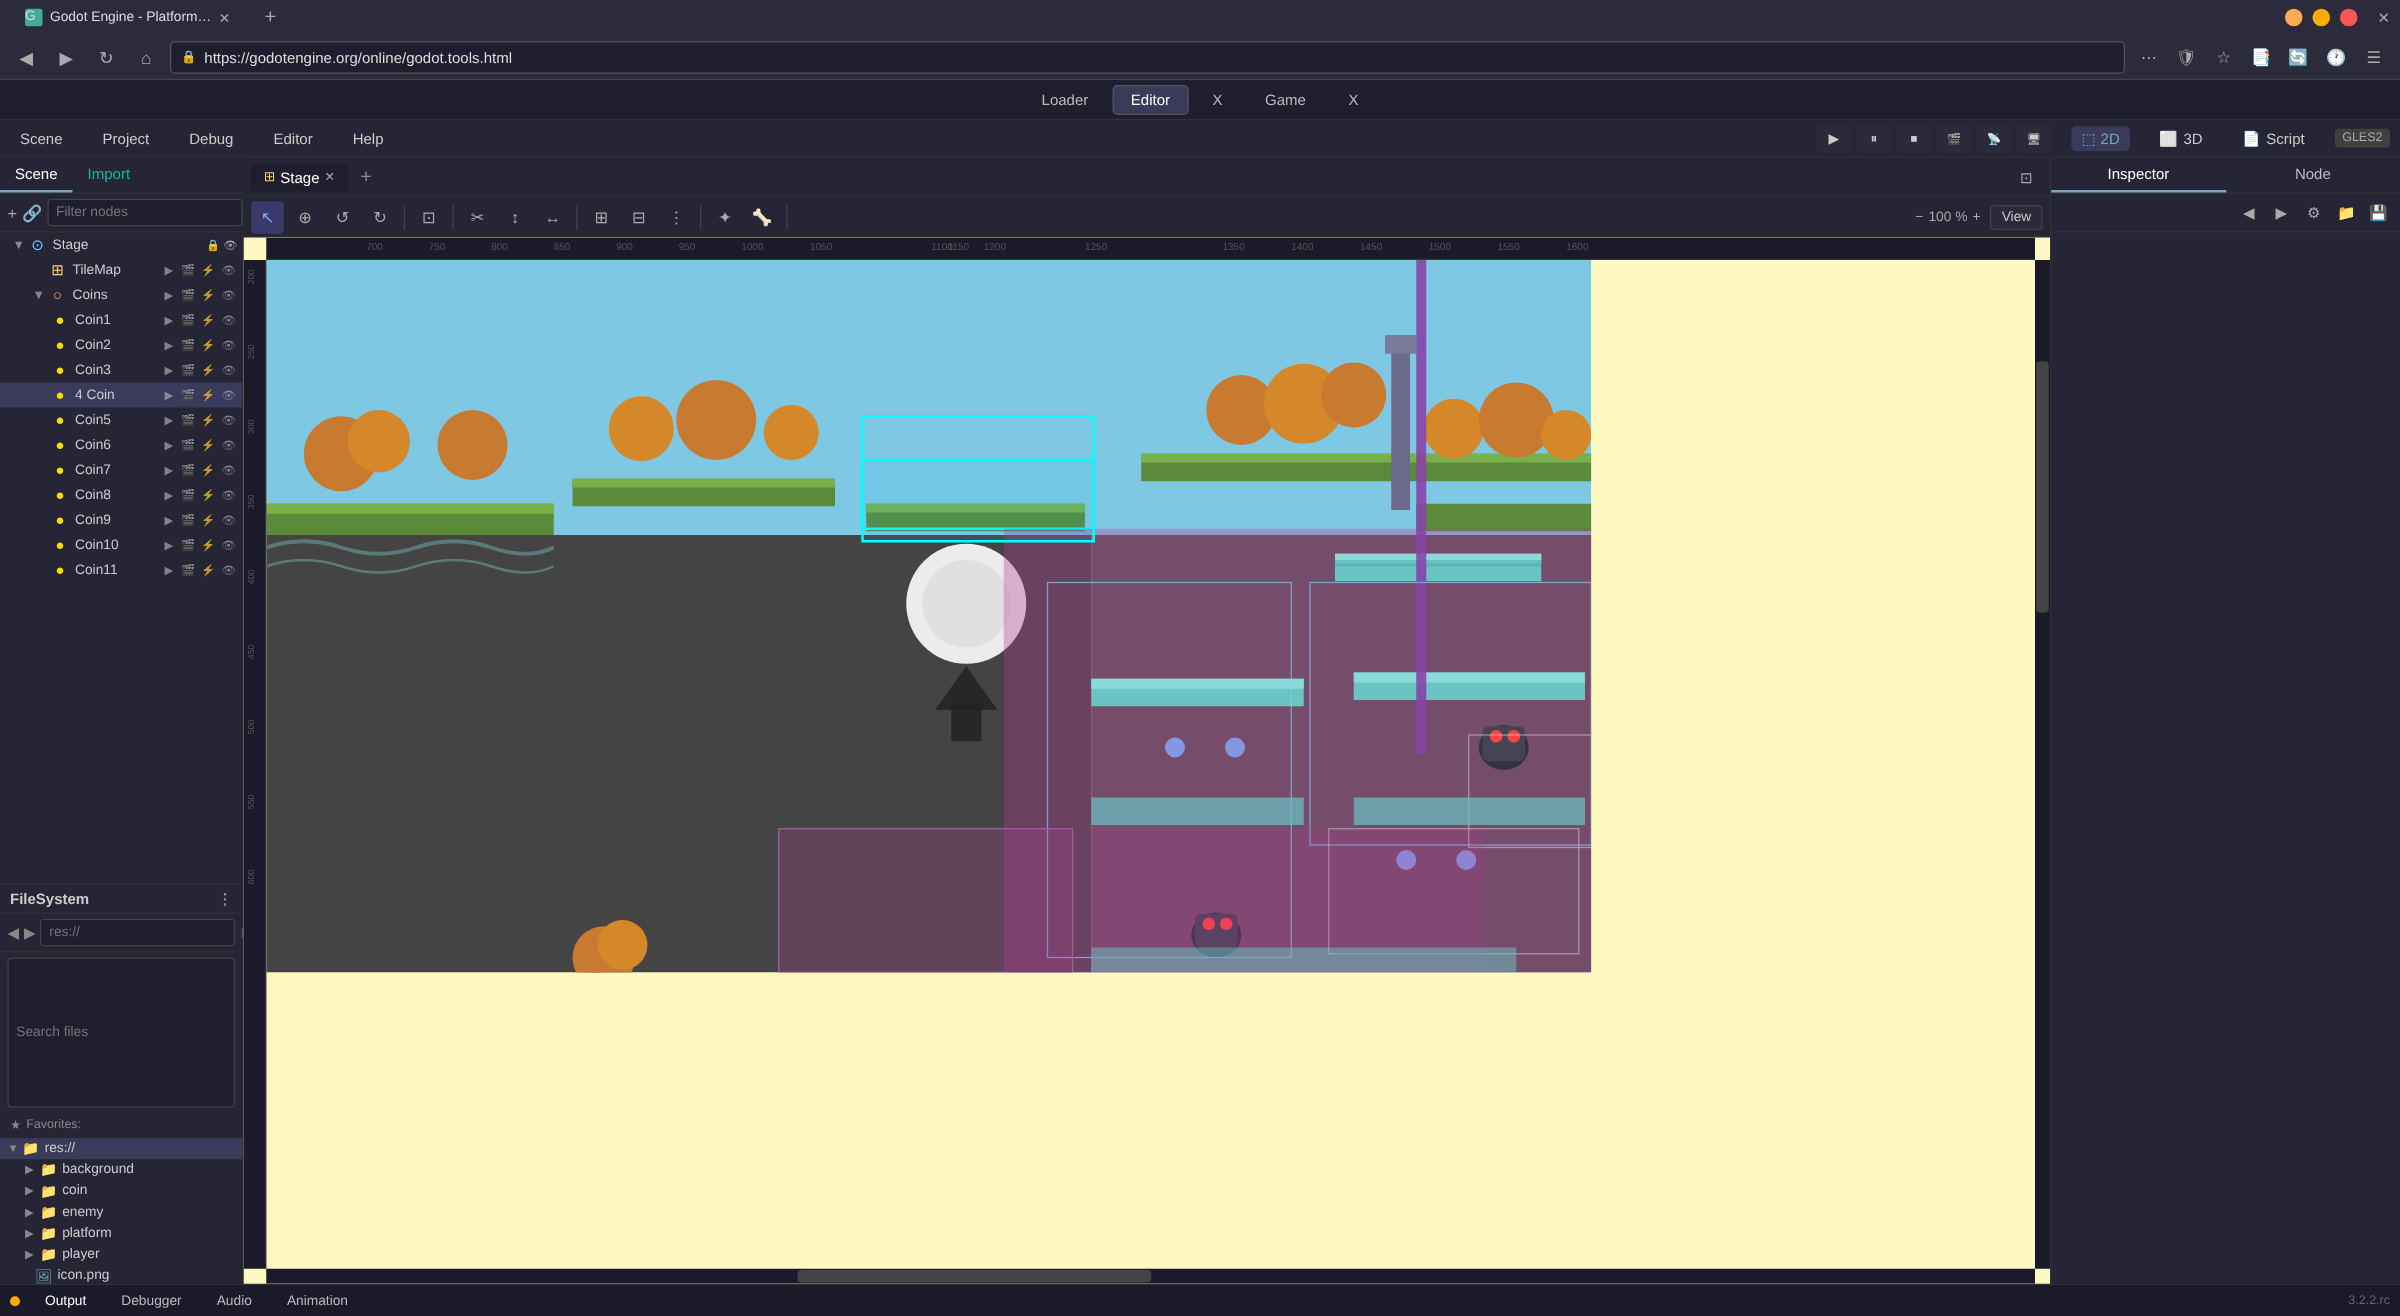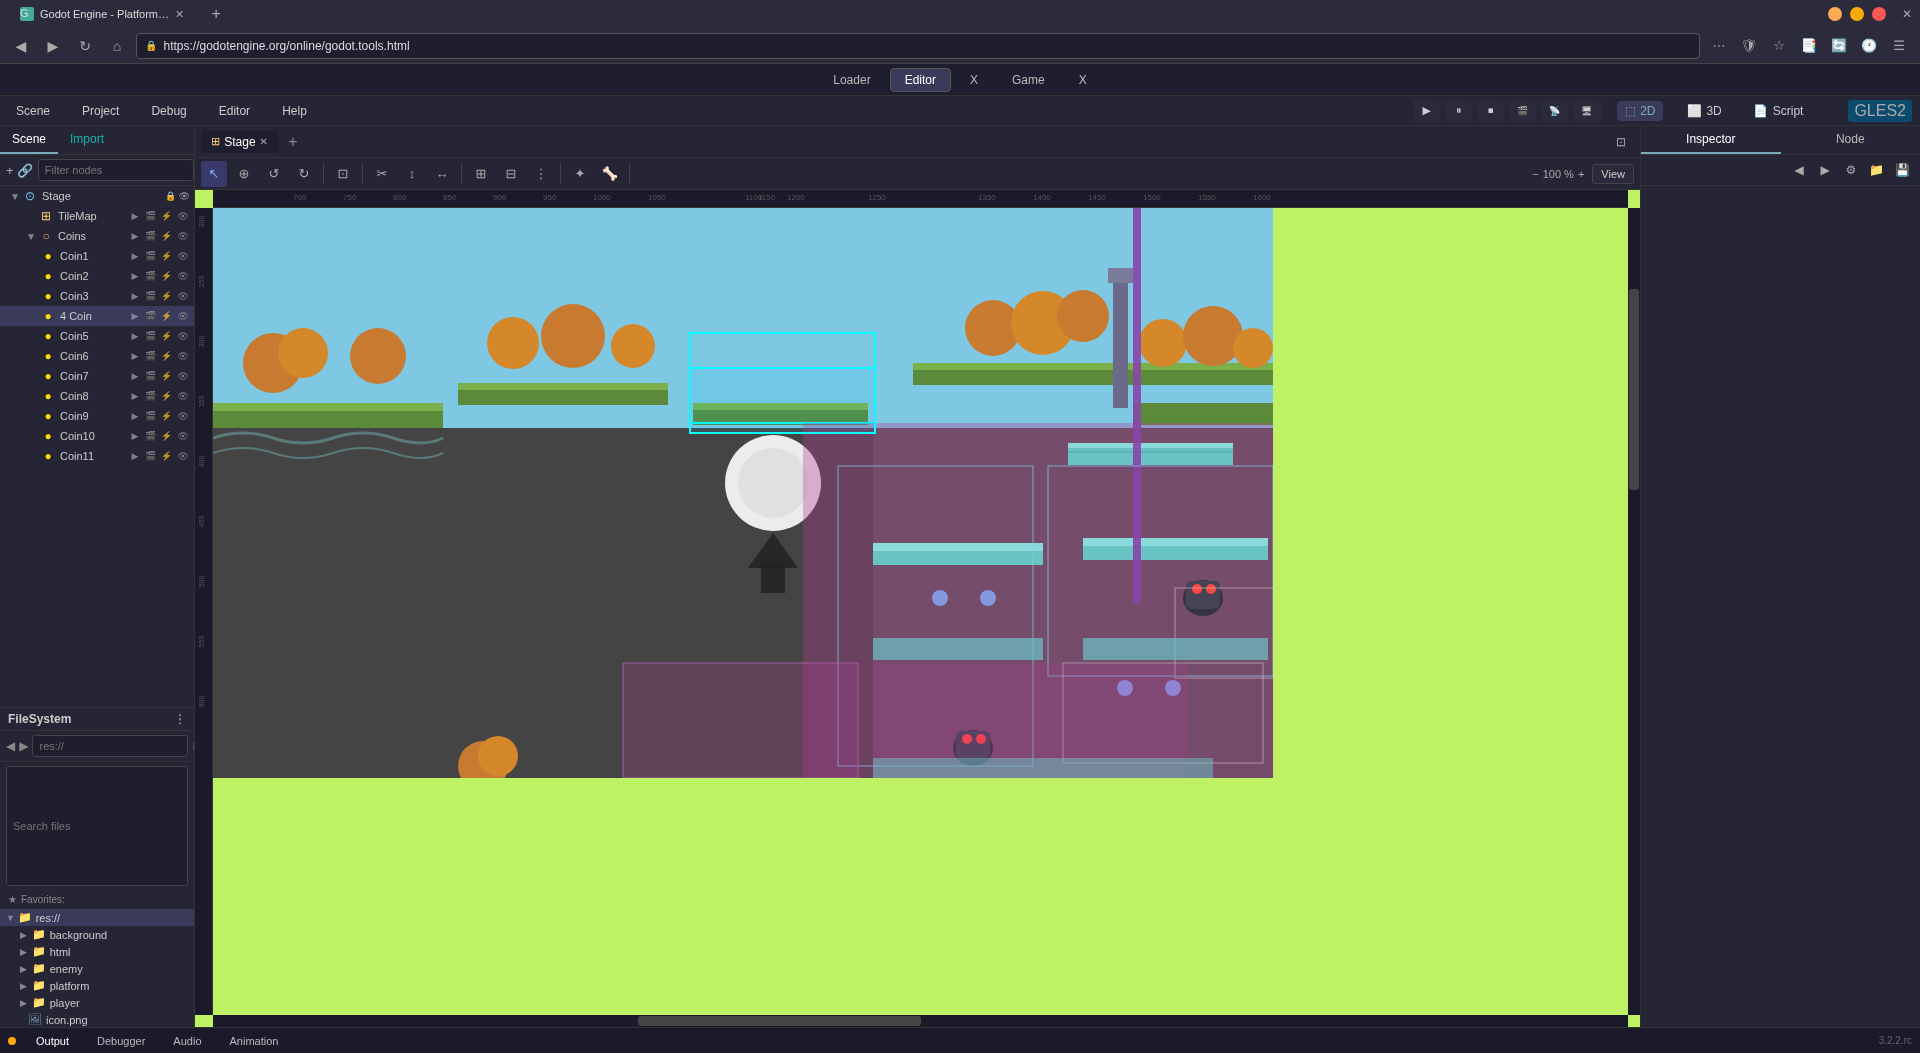--- a/index.html
+++ b/index.html
@@ -26,21 +26,21 @@
     
     .godot-tabs-bar { height: 32px; background: #1e1e2e; display: flex; align-items: center; justify-content: center; gap: 4px; border-bottom: 1px solid #333; }
     .godot-tab { padding: 4px 14px; border-radius: 4px; cursor: pointer; font-size: 12px; color: #bbb; background: transparent; border: 1px solid transparent; }
     .godot-tab.active { background: #3a3a5a; border-color: #555; color: #fff; }
 
     
     .godot-menu { height: 30px; background: #252535; display: flex; align-items: center; padding: 0 8px; gap: 16px; border-bottom: 1px solid #333; }
     .menu-item { padding: 4px 8px; cursor: pointer; border-radius: 3px; color: #ccc; font-size: 12px; }
     .mode-btn { display: flex; align-items: center; gap: 4px; padding: 3px 8px; border-radius: 4px; cursor: pointer; font-size: 12px; color: #ccc; }
     .mode-btn.active { background: #3a3a5a; color: #7ab; }
-    .gles-badge { font-size: 16px; color: #aaa; background: #0c4a6e; padding: 2px 6px; border-radius: 3px; margin-left: 21px; }
+    .gles-badge { font-size: 10px; color: #aaa; background: #404040; padding: 2px 6px; border-radius: 3px; margin-left: 0; }
     .play-btn { width: 28px; height: 22px; display: flex; align-items: center; justify-content: center; background: #2a2a3a; border-radius: 3px; cursor: pointer; color: #ccc; font-size: 11px; }
 
     
     .main-layout { display: flex; height: calc(1053px - 28px - 36px - 32px - 30px - 26px); }
 
     
     .left-panel { width: 195px; background: #252535; border-right: 1px solid #333; display: flex; flex-direction: column; }
     .panel-tabs { display: flex; border-bottom: 1px solid #333; }
     .panel-tab { padding: 6px 12px; cursor: pointer; font-size: 12px; color: #14b8a6; }
     .panel-tab.active { color: #fff; border-bottom: 2px solid #7ab; }
@@ -79,21 +79,21 @@
     .add-tab-btn { width: 22px; height: 22px; display: flex; align-items: center; justify-content: center; cursor: pointer; color: #888; font-size: 16px; }
     .editor-toolbar { height: 32px; background: #252535; display: flex; align-items: center; padding: 0 6px; gap: 4px; border-bottom: 1px solid #333; }
     .editor-tool { width: 26px; height: 26px; display: flex; align-items: center; justify-content: center; border-radius: 3px; cursor: pointer; color: #aaa; font-size: 13px; }
     .editor-tool.active { background: #3a3a6a; color: #8af; }
     .tool-sep { width: 1px; height: 20px; background: #444; margin: 0 2px; }
     .zoom-ctrl { display: flex; align-items: center; gap: 4px; margin-left: auto; font-size: 11px; color: #aaa; }
     .view-btn { padding: 3px 8px; border-radius: 3px; cursor: pointer; font-size: 11px; color: #ccc; background: #2a2a3a; border: 1px solid #444; margin-left: 4px; }
     .fullscreen-btn { width: 26px; height: 26px; display: flex; align-items: center; justify-content: center; border-radius: 3px; cursor: pointer; color: #aaa; margin-left: auto; }
 
     
-    .canvas-area { flex: 1; position: relative; overflow: hidden; background: #bef264; }
+    .canvas-area { flex: 1; position: relative; overflow: hidden; background: #fef9c3; }
     .canvas-content { position: absolute; top: 18px; left: 18px; right: 0; bottom: 0; overflow: hidden; }
 
     
     .right-panel { width: 280px; background: #252535; border-left: 1px solid #333; display: flex; flex-direction: column; }
     .right-tabs { display: flex; border-bottom: 1px solid #333; }
     .right-tab { flex: 1; padding: 6px 8px; text-align: center; cursor: pointer; font-size: 12px; color: #bbb; }
     .right-tab.active { color: #fff; border-bottom: 2px solid #7ab; }
     .right-toolbar { display: flex; align-items: center; padding: 4px 6px; gap: 4px; border-bottom: 1px solid #333; justify-content: flex-end; }
     .right-icon { width: 22px; height: 22px; display: flex; align-items: center; justify-content: center; cursor: pointer; color: #aaa; font-size: 12px; border-radius: 3px; }
     .filter-props { width: 100%; height: 24px; background: #1e1e2e; border: 1px solid #444; border-radius: 3px; padding: 0 8px; color: #ccc; font-size: 11px; margin: 6px 8px; width: calc(100% - 16px); }
@@ -399,21 +399,21 @@
           <span>res://</span>
         </div>
         <div class="fs-item" style="padding-left:20px;">
           <span class="fs-arrow">▶</span>
           <span class="fs-folder-icon">📁</span>
           <span>background</span>
         </div>
         <div class="fs-item" style="padding-left:20px;">
           <span class="fs-arrow">▶</span>
           <span class="fs-folder-icon">📁</span>
-          <span>html</span>
+          <span>coin</span>
         </div>
         <div class="fs-item" style="padding-left:20px;">
           <span class="fs-arrow">▶</span>
           <span class="fs-folder-icon">📁</span>
           <span>enemy</span>
         </div>
         <div class="fs-item" style="padding-left:20px;">
           <span class="fs-arrow">▶</span>
           <span class="fs-folder-icon">📁</span>
           <span>platform</span>

